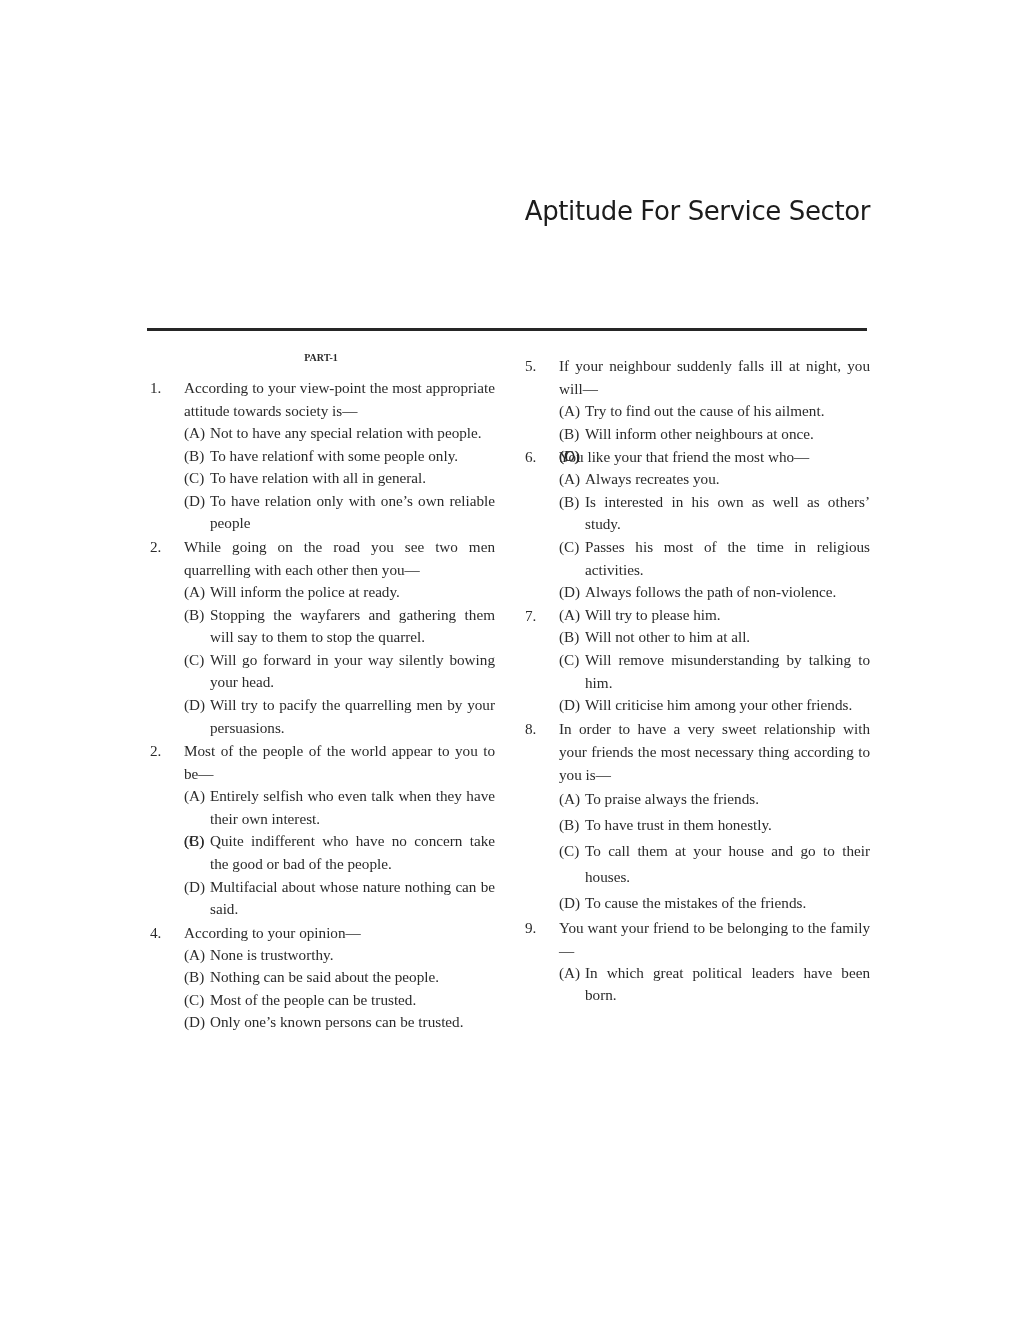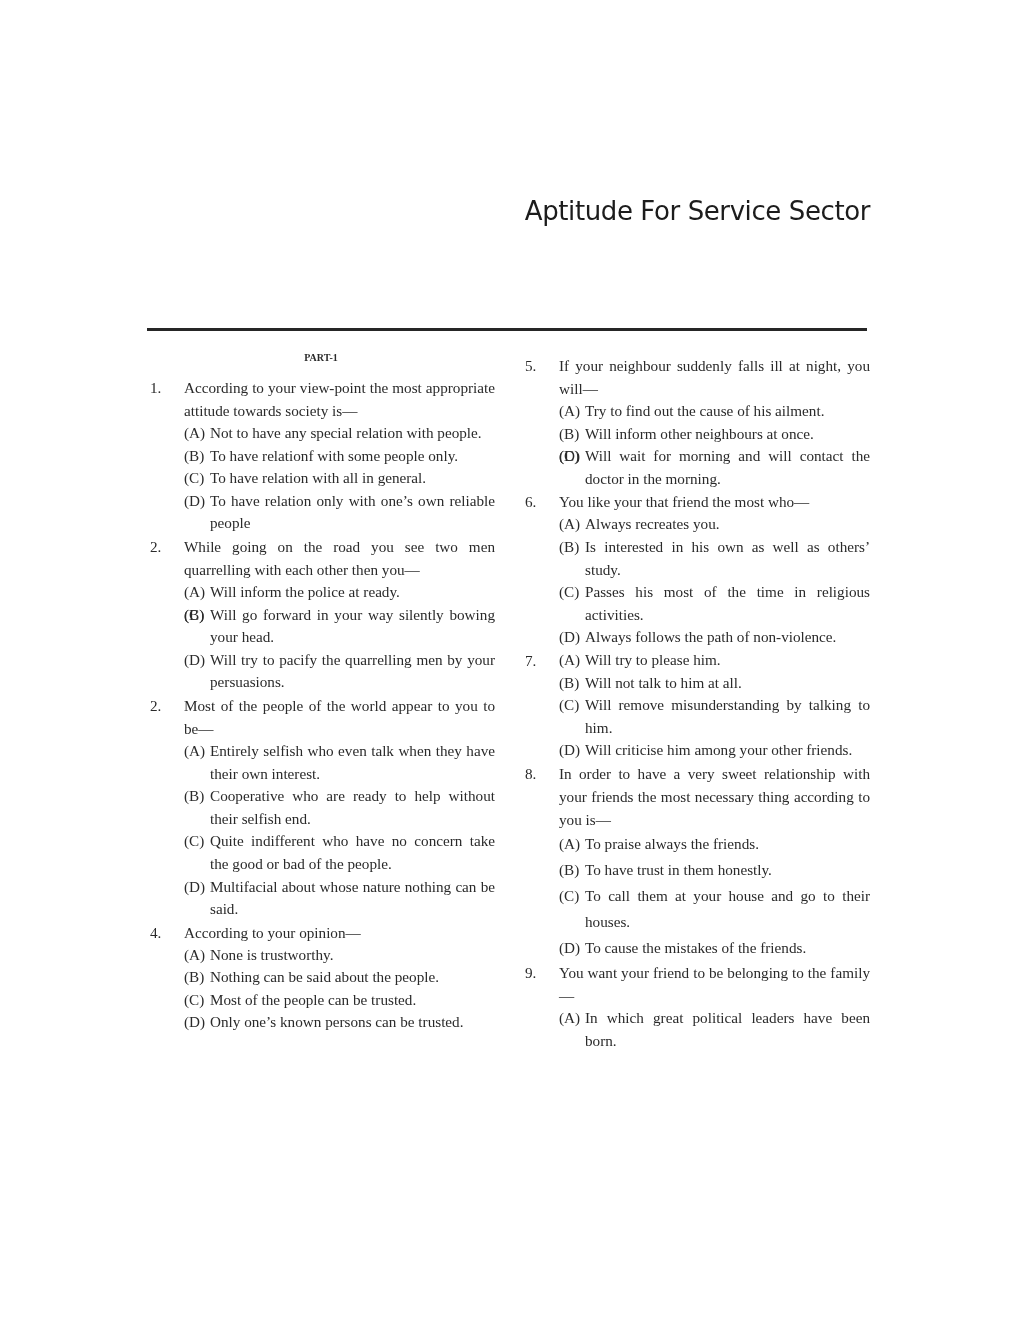--- a/index.html
+++ b/index.html
@@ -51,32 +51,32 @@
     <div class="opt"><span class="opt-letter">(C)</span><span>To have relation with all in general.</span></div>
     <div class="opt"><span class="opt-letter">(D)</span><span>To have relation only with one’s own reliable people</span></div>
   </div>
 
   <div>
     <div class="q">
         <span class="q-num">2.</span>
         <span class="q-text">While going on the road you see two men quarrelling with each other then you—</span>
       </div>
     <div class="opt"><span class="opt-letter">(A)</span><span>Will inform the police at ready.</span></div>
-    <div class="opt"><span class="opt-letter">(B)</span></div>
+    <div class="opt"><span class="opt-letter">(B)</span><span>Stopping the wayfarers and gathering them will say to them to stop the quarrel.</span></div>
     <div class="opt"><span class="opt-letter">(C)</span><span>Will go forward in your way silently bowing your head.</span></div>
     <div class="opt"><span class="opt-letter">(D)</span><span>Will try to pacify the quarrelling men by your persuasions.</span></div>
   </div>
 
   <div>
     <div class="q">
         <span class="q-num">2.</span>
         <span class="q-text">Most of the people of the world appear to you to be—</span>
       </div>
     <div class="opt"><span class="opt-letter">(A)</span><span>Entirely selfish who even talk when they have their own interest.</span></div>
-    <div class="opt"><span class="opt-letter">(B)</span><span>Cooperative who are ready to help without their selfish end.</span></div>
+    <div class="opt"><span class="opt-letter">(B)</span></div>
     <div class="opt"><span class="opt-letter">(C)</span><span>Quite indifferent who have no concern take the good or bad of the people.</span></div>
     <div class="opt"><span class="opt-letter">(D)</span><span>Multifacial about whose nature nothing can be said.</span></div>
   </div>
 
   <div>
     <div class="q">
         <span class="q-num">4.</span>
         <span class="q-text">According to your opinion—</span>
       </div>
     <div class="opt"><span class="opt-letter">(A)</span><span>None is trustworthy.</span></div>
@@ -89,40 +89,40 @@
 <div class="col col-right" style="top:354px;">
 
   <div>
     <div class="q">
         <span class="q-num">5.</span>
         <span class="q-text">If your neighbour suddenly falls ill at night, you will—</span>
       </div>
     <div class="opt"><span class="opt-letter">(A)</span><span>Try to find out the cause of his ailment.</span></div>
     <div class="opt"><span class="opt-letter">(B)</span><span>Will inform other neighbours at once.</span></div>
     <div class="opt"><span class="opt-letter">(C)</span></div>
-    <div class="opt"><span class="opt-letter">(D)</span><span>Will wait for morning and will contact the doctor in the morning.</span></div>
+    <div class="opt"><span class="opt-letter">(D)</span></div>
   </div>
 
   <div>
     <div class="q">
         <span class="q-num">6.</span>
         <span class="q-text">You like your that friend the most who—</span>
       </div>
     <div class="opt"><span class="opt-letter">(A)</span><span>Always recreates you.</span></div>
     <div class="opt"><span class="opt-letter">(B)</span><span>Is interested in his own as well as others’ study.</span></div>
     <div class="opt"><span class="opt-letter">(C)</span><span>Passes his most of the time in religious activities.</span></div>
     <div class="opt"><span class="opt-letter">(D)</span><span>Always follows the path of non-violence.</span></div>
   </div>
 
   <div>
     <div class="q">
         <span class="q-num">7.</span>
       </div>
     <div class="opt"><span class="opt-letter">(A)</span><span>Will try to please him.</span></div>
-    <div class="opt"><span class="opt-letter">(B)</span><span>Will not talk to him at all.</span></div>
+    <div class="opt"><span class="opt-letter">(B)</span><span>Will not other to him at all.</span></div>
     <div class="opt"><span class="opt-letter">(C)</span><span>Will remove misunderstanding by talking to him.</span></div>
     <div class="opt"><span class="opt-letter">(D)</span><span>Will criticise him among your other friends.</span></div>
   </div>
 
   <div class="spaced">
     <div class="q">
         <span class="q-num">8.</span>
         <span class="q-text">In order to have a very sweet relationship with your friends the most necessary thing according to you is—</span>
       </div>
     <div class="opt"><span class="opt-letter">(A)</span><span>To praise always the friends.</span></div>

